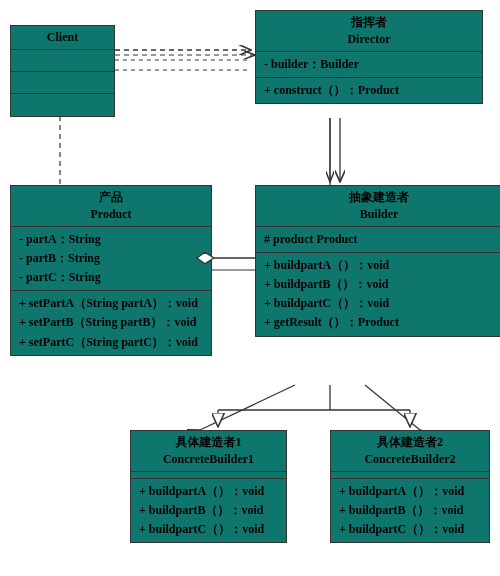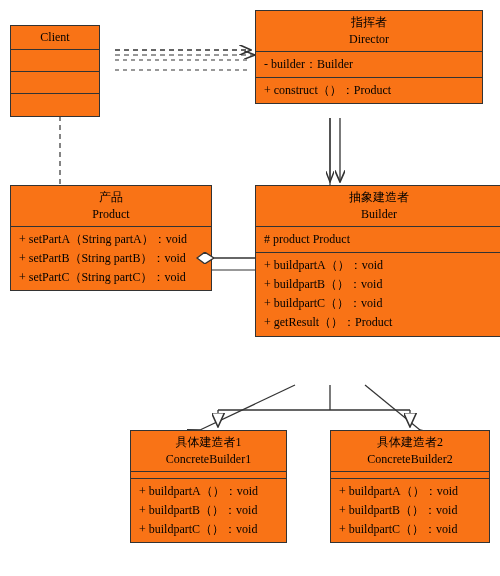--- a/index.html
+++ b/index.html
@@ -15,21 +15,22 @@
 
     .diagram-container {
       position: relative;
       width: 500px;
       height: 576px;
     }
 
     .uml-box {
       position: absolute;
       border: 1.5px solid #333;
-      background: #f97316;
+      background: #0f766e;
+      font-weight: bold;
     }
 
     .uml-box .header {
       text-align: center;
       border-bottom: 1.5px solid #333;
       padding: 3px 5px;
       line-height: 1.4;
     }
 
     .uml-box .header .chinese {
@@ -95,21 +96,21 @@
 
     <line x1="192" y1="270" x2="255" y2="270" stroke="#333" stroke-width="1.2" marker-start="url(#diamond-empty)"></line>
 
     <line x1="295" y1="385" x2="200" y2="430" stroke="#333" stroke-width="1.2" marker-end="url(#arrow-hollow)"></line>
 
     <line x1="365" y1="385" x2="420" y2="430" stroke="#333" stroke-width="1.2" marker-end="url(#arrow-hollow2)"></line>
 
     <line x1="330" y1="118" x2="330" y2="182" stroke="#333" stroke-width="1.2" stroke-dasharray="none" marker-end="url(#arrow-open)"></line>
   </svg>
 
-  <div class="uml-box" style="left:10px; top:25px; width:90px;">
+  <div class="uml-box" style="left:10px; top:25px; width:105px;">
     <div class="header">
       <span>Client</span>
     </div>
     <div class="section" style="height:22px;"></div>
     <div class="section" style="height:22px;"></div>
     <div class="section" style="height:22px;"></div>
   </div>
 
   <div class="uml-box" style="left:255px; top:10px; width:228px;">
     <div class="header">
@@ -121,20 +122,25 @@
     </div>
     <div class="section">
       <div>+ construct（）：Product</div>
     </div>
   </div>
 
   <div class="uml-box" style="left:10px; top:185px; width:202px;">
     <div class="header">
       <div class="chinese">产品</div>
       <div class="english">Product</div>
+    </div>
+    <div class="section">
+      <div>- partA：String</div>
+      <div>- partB：String</div>
+      <div>- partC：String</div>
     </div>
     <div class="section">
       <div>+ setPartA（String partA）：void</div>
       <div>+ setPartB（String partB）：void</div>
       <div>+ setPartC（String partC）：void</div>
     </div>
   </div>
 
   <div class="uml-box" style="left:255px; top:185px; width:248px;">
     <div class="header">

